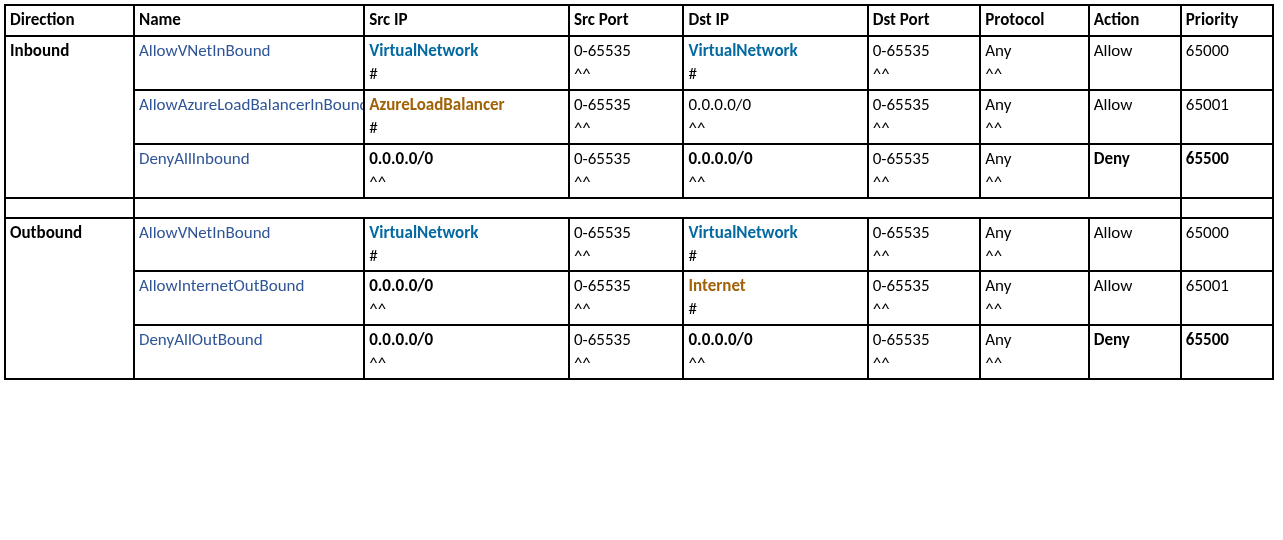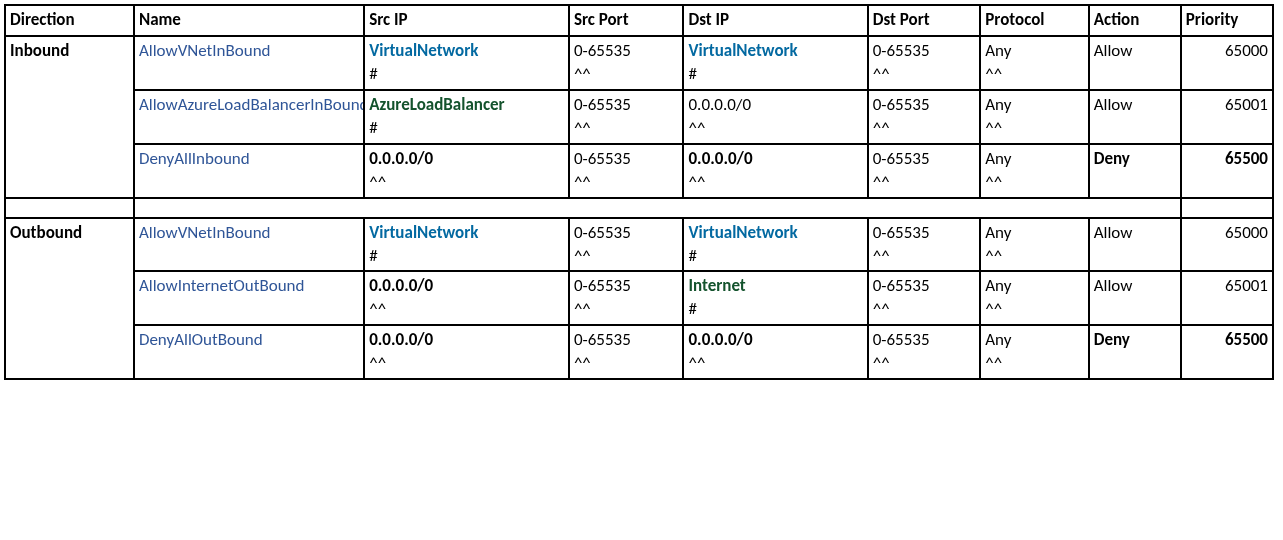--- a/index.html
+++ b/index.html
@@ -42,21 +42,21 @@
   }
   td.dir{
     font-weight:700;
     text-align:left;
     vertical-align:middle;
   }
   td.name{
     color:#2f5597;
   }
   td.prio{
-    text-align:right;
+    text-align:left;
     vertical-align:middle;
   }
   td.act{
     vertical-align:middle;
   }
   tr.gap td{
     height:18px;
     padding:0;
     border-left:2px solid #000;
     border-right:2px solid #000;
@@ -64,21 +64,21 @@
     border-bottom:2px solid #000;
   }
   tr.gap td.inner{
     border-left:none;
     border-right:none;
   }
   .l1{ display:block; }
   .l2{ display:block; }
   .bold{ font-weight:700; }
   .tag-yellow{ color:#0369a1; font-weight:700; }
-  .tag-red   { color:#14532d; font-weight:700; }
+  .tag-red   { color:#a16207; font-weight:700; }
   .notes{
     margin-top:6px;
     font-size:17px;
     line-height:1.6;
   }
 </style>
 </head>
 <body>
 <div class="wrap">
 

